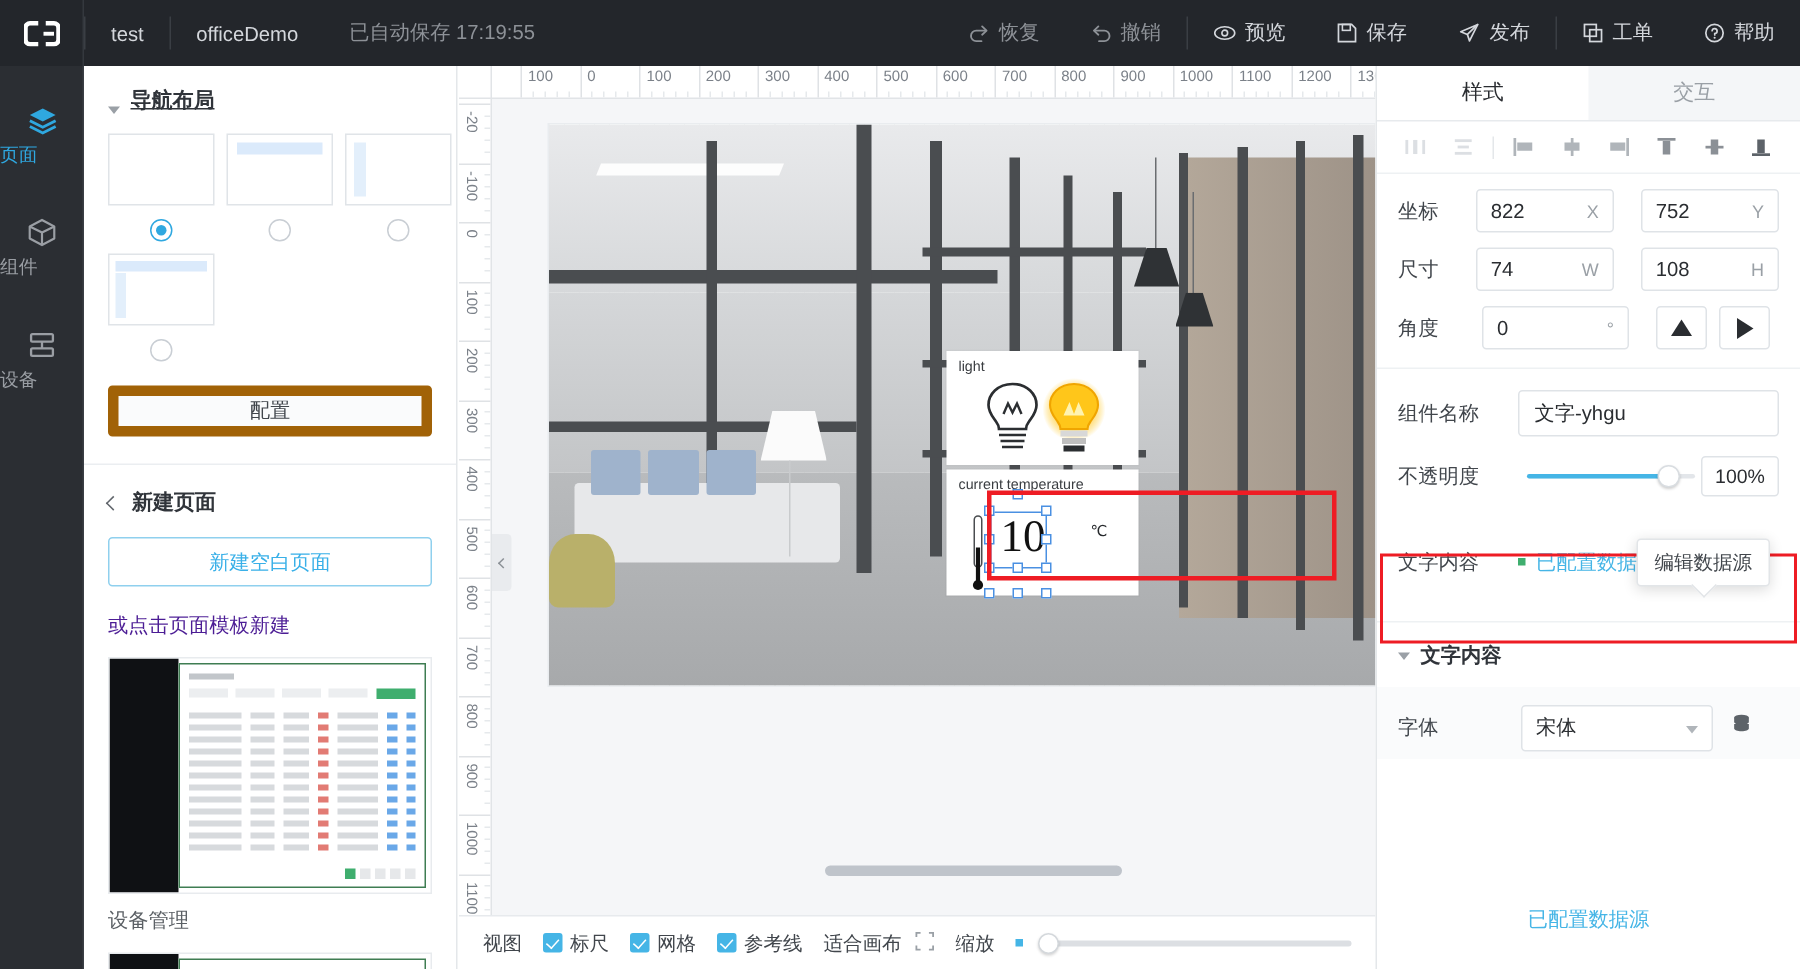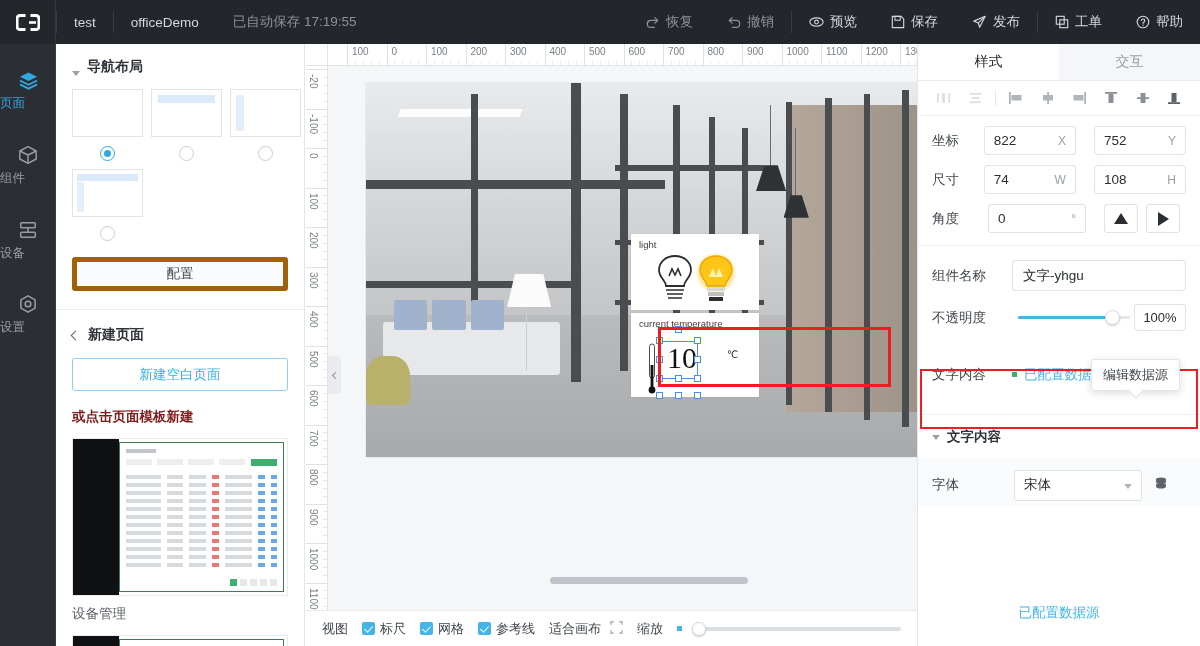--- a/index.html
+++ b/index.html
@@ -47,21 +47,21 @@
   .rail-lbl { line-height: 1.1; }
 
   
   .leftpanel {
     position: absolute; left: 56px; top: 44px; width: 249px; height: 602px;
     background: #fff; border-right: 1px solid #e4e7ea; overflow: hidden;
   }
   .lp-inner { padding: 14px 16px 0; }
   .lp-head {
     font-size: 14px; font-weight: bold; color: #30343a;
-    display: flex; align-items: flex-end; margin-bottom: 13px;
+    display: flex; align-items: flex-end; margin-bottom: 13px; text-decoration: underline;
   }
   .caret-down {
     width: 0; height: 0; border-left: 4px solid transparent;
     border-right: 4px solid transparent; border-top: 5px solid #9aa0a6;
     margin-right: 7px;
   }
   .layout-grid { display: flex; gap: 8px; margin-bottom: 2px; }
   .layout-opt { width: 71px; }
   .thumb {
     width: 71px; height: 48px; border: 1px solid #e0e4e8; background: #fff;
@@ -76,40 +76,40 @@
     width: 15px; height: 15px; border-radius: 50%; border: 1px solid #c9ced4;
     background: #fff; cursor: pointer; position: relative;
   }
   .radio.on { border-color: #2fa8e0; }
   .radio.on::after {
     content: ""; position: absolute; left: 3px; top: 3px; width: 7px; height: 7px;
     border-radius: 50%; background: #2fa8e0;
   }
   .lp-row2 { margin-top: 8px; }
   .btn-config {
-    margin-top: 14px; width: 100%; height: 34px; border: 5px solid #a16207;
+    margin-top: 14px; width: 100%; height: 34px; border: 7px solid #a16207;
     background: #fafbfc; border-radius: 3px; color: #41464c; font-size: 13.5px;
     cursor: pointer; font-family: inherit;
   }
   .lp-divider { height: 1px; background: #ebeef1; margin: 18px -16px 0; }
   .lp-back {
     display: flex; align-items: center; font-size: 14px; font-weight: bold;
     color: #30343a; padding: 16px 0 14px; cursor: pointer;
   }
   .chev-left {
     width: 7px; height: 7px; border-left: 1.6px solid #60656b; border-bottom: 1.6px solid #60656b;
     transform: rotate(45deg); margin-right: 9px;
   }
   .btn-newblank {
     width: 100%; height: 33px; border: 1px solid #8fd0ee; border-radius: 3px;
     background: #fff; color: #39b0e8; font-size: 13.5px; cursor: pointer;
     font-family: inherit;
   }
   .lp-sub {
-    font-size: 13.5px; font-weight: bold; color: #7f1d1d; margin: 17px 0 12px;
+    font-size: 13.5px; font-weight: normal; color: #4c1d95; margin: 17px 0 12px;
   }
   .tpl-card {
     width: 100%; height: 158px; background: #fff; position: relative;
     border: 1px solid #e8ebee; overflow: hidden; cursor: pointer;
   }
   .tpl-dark { position: absolute; left: 0; top: 0; bottom: 0; width: 46px; background: #0f1114; }
   .tpl-body { position: absolute; left: 46px; top: 3px; right: 3px; bottom: 3px; background: #fff; border: 1.5px solid #3f7d52; }
   .tpl-title { position: absolute; left: 6px; top: 6px; width: 30px; height: 4px; background: #c2c6ca; }
   .tpl-filters { position: absolute; left: 6px; top: 16px; display: flex; gap: 5px; }
   .tpl-filters i { display: block; width: 26px; height: 6px; background: #eceef0; }
@@ -480,29 +480,20 @@
     </div>
     <div class="rail-item">
       <div class="rail-ico">
         <svg width="20" height="20" viewBox="0 0 22 22">
             <rect x="3" y="3" width="16" height="5.5" rx="1" fill="none" stroke="#9a9ea4" stroke-width="1.7"></rect>
             <rect x="3" y="13.5" width="16" height="5.5" rx="1" fill="none" stroke="#9a9ea4" stroke-width="1.7"></rect>
             <path d="M11 8.5 v5" stroke="#9a9ea4" stroke-width="1.7"></path>
           </svg>
       </div>
       <div class="rail-lbl">设备</div>
-    </div>
-    <div class="rail-item">
-      <div class="rail-ico">
-        <svg width="20" height="20" viewBox="0 0 22 22">
-            <path d="M11 2 L18.8 6.5 V15.5 L11 20 L3.2 15.5 V6.5 Z" fill="none" stroke="#9a9ea4" stroke-width="1.7" stroke-linejoin="round"></path>
-            <circle cx="11" cy="11" r="3.1" fill="none" stroke="#9a9ea4" stroke-width="1.7"></circle>
-          </svg>
-      </div>
-      <div class="rail-lbl">设置</div>
     </div>
   </div>
 
   <div class="leftpanel">
     <div class="lp-inner">
 
       <div class="lp-head">
         <span class="caret-down"></span>
         <span>导航布局</span>
       </div>

